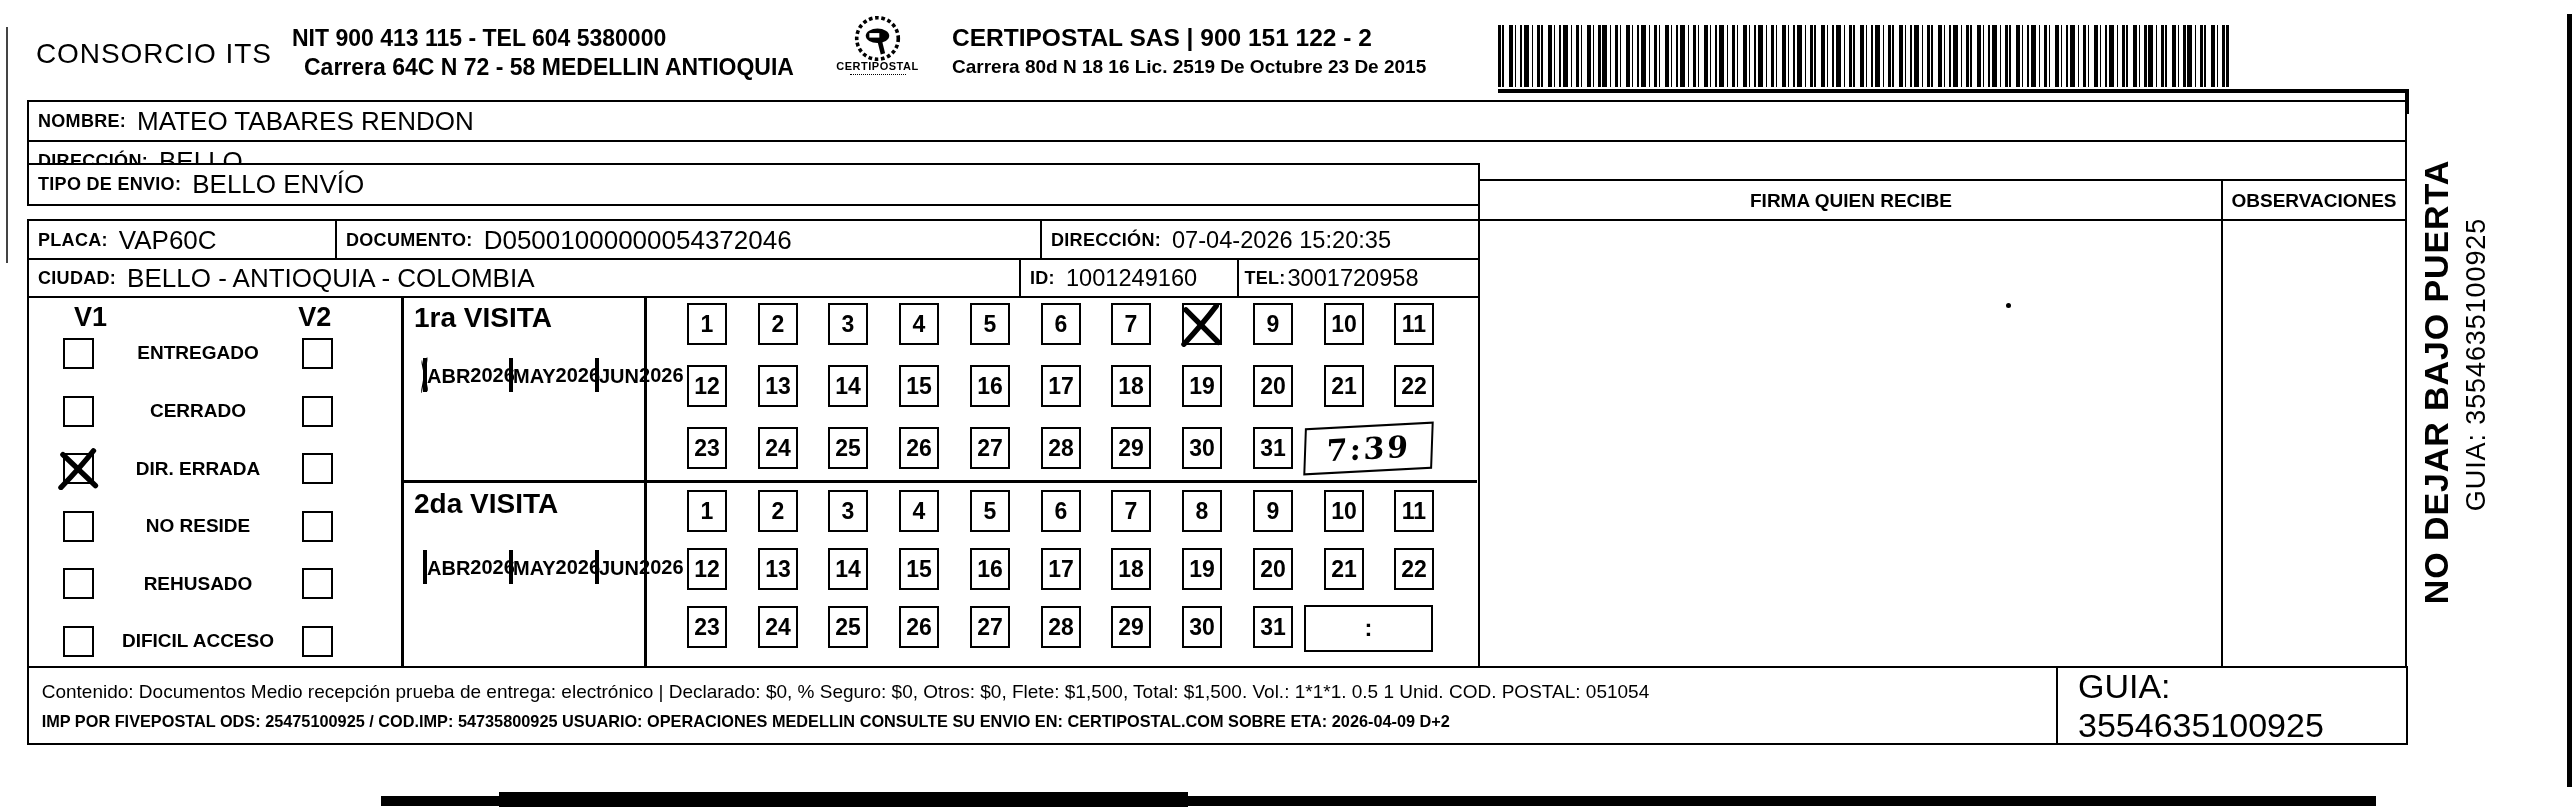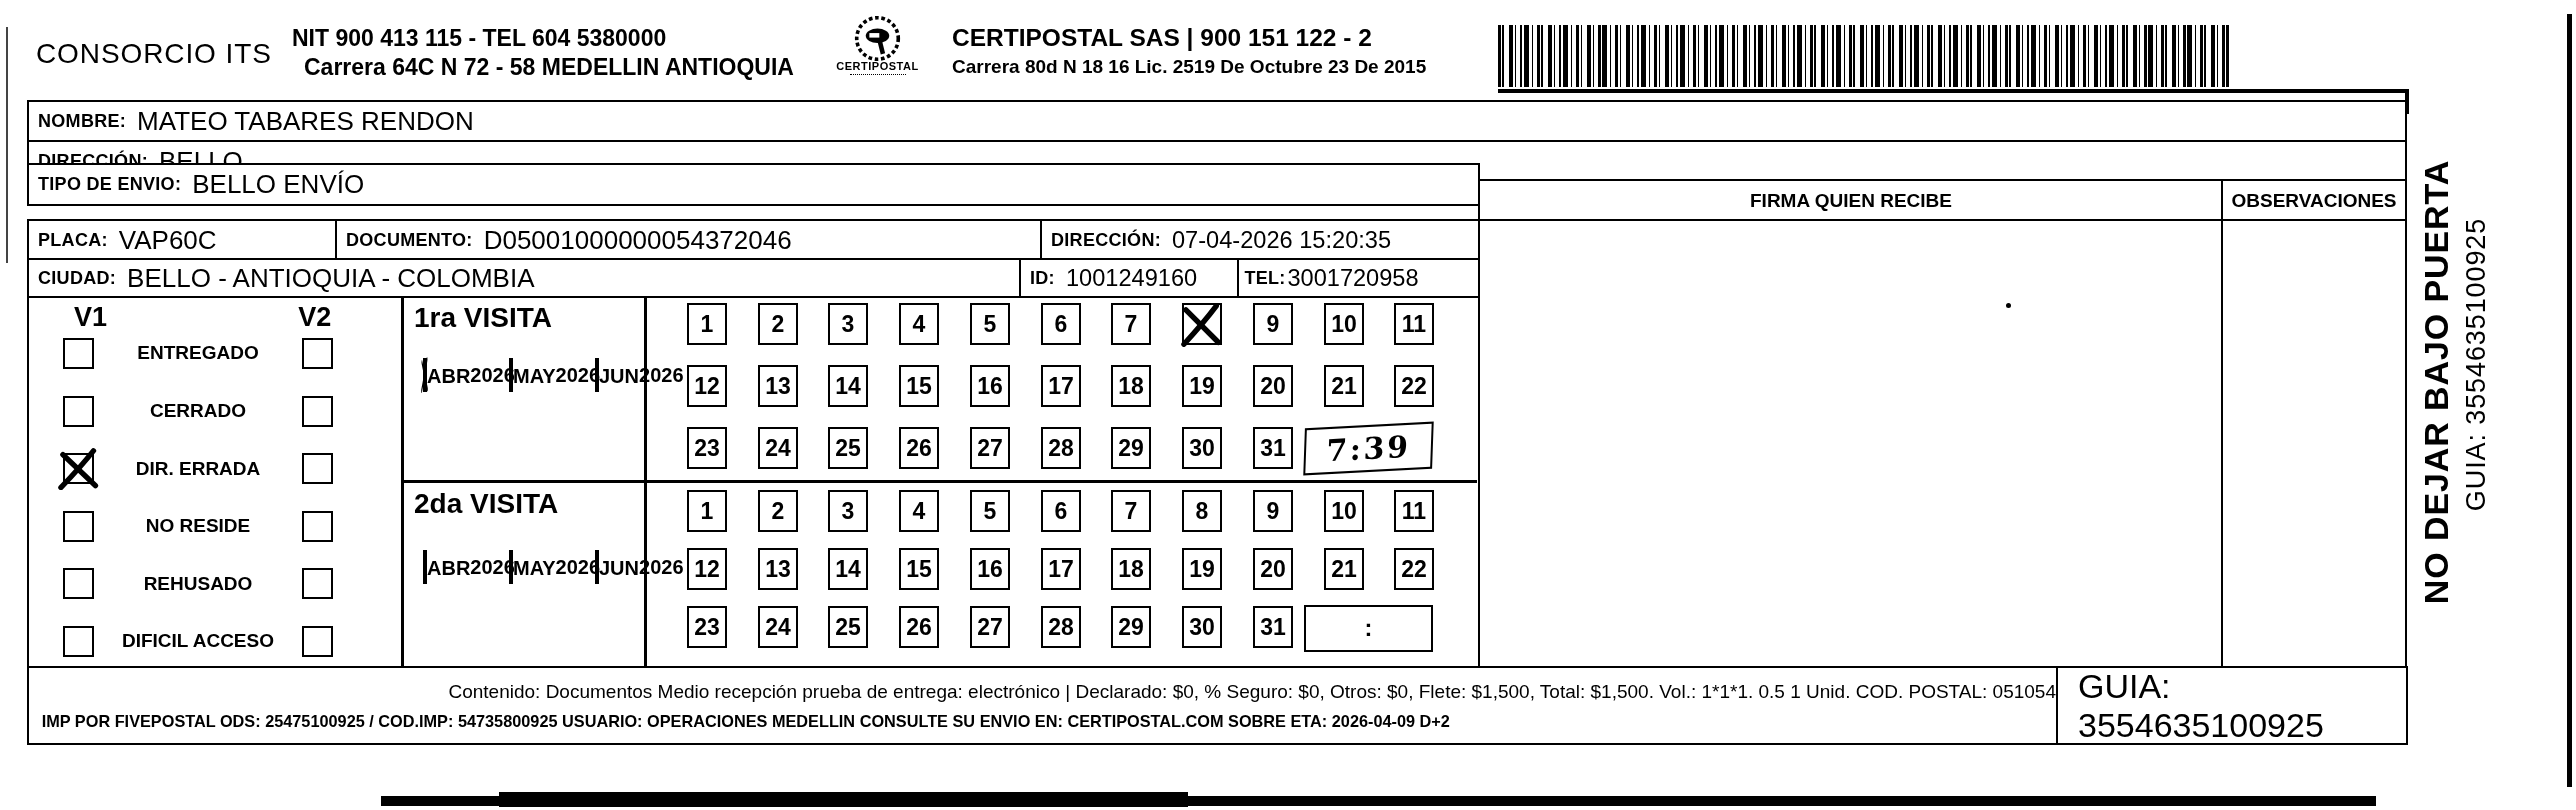--- a/index.html
+++ b/index.html
@@ -45,21 +45,21 @@
   .hand{font-family:"DejaVu Serif",serif;font-weight:700;font-size:30px;
         transform:rotate(-3deg) skewX(-5deg);letter-spacing:2.7px;}
   .printcolon{font-size:23.6px;font-weight:700;}
   .vline{position:absolute;width:2.7px;background:#000;}
   .hline{position:absolute;height:2.7px;background:#000;}
   
   .rot{position:absolute;transform:rotate(-90deg);white-space:nowrap;text-align:center;}
   .side1{font-size:34px;font-weight:700;letter-spacing:0.9px;}
   .side2{font-size:27px;letter-spacing:0.9px;}
   
-  .foot1{font-size:19px;text-align:right;}
+  .foot1{font-size:19px;}
   .foot2{font-size:16.3px;font-weight:600;}
   .guia-big{font-size:34px;}
   .logo{position:absolute;left:834px;top:14.5px;width:87px;display:flex;flex-direction:column;align-items:center;}
   .logo-caption{font-size:11px;font-weight:700;letter-spacing:0.5px;margin-top:-1.8px;}
   .logo-dashes{width:56px;border-top:1.8px dotted #000;margin-top:2.7px;}
   .dot{position:absolute;width:5.4px;height:5.4px;border-radius:50%;background:#000;}
   .artifact{position:absolute;background:#000;}
 </style>
 </head>
 <body>

